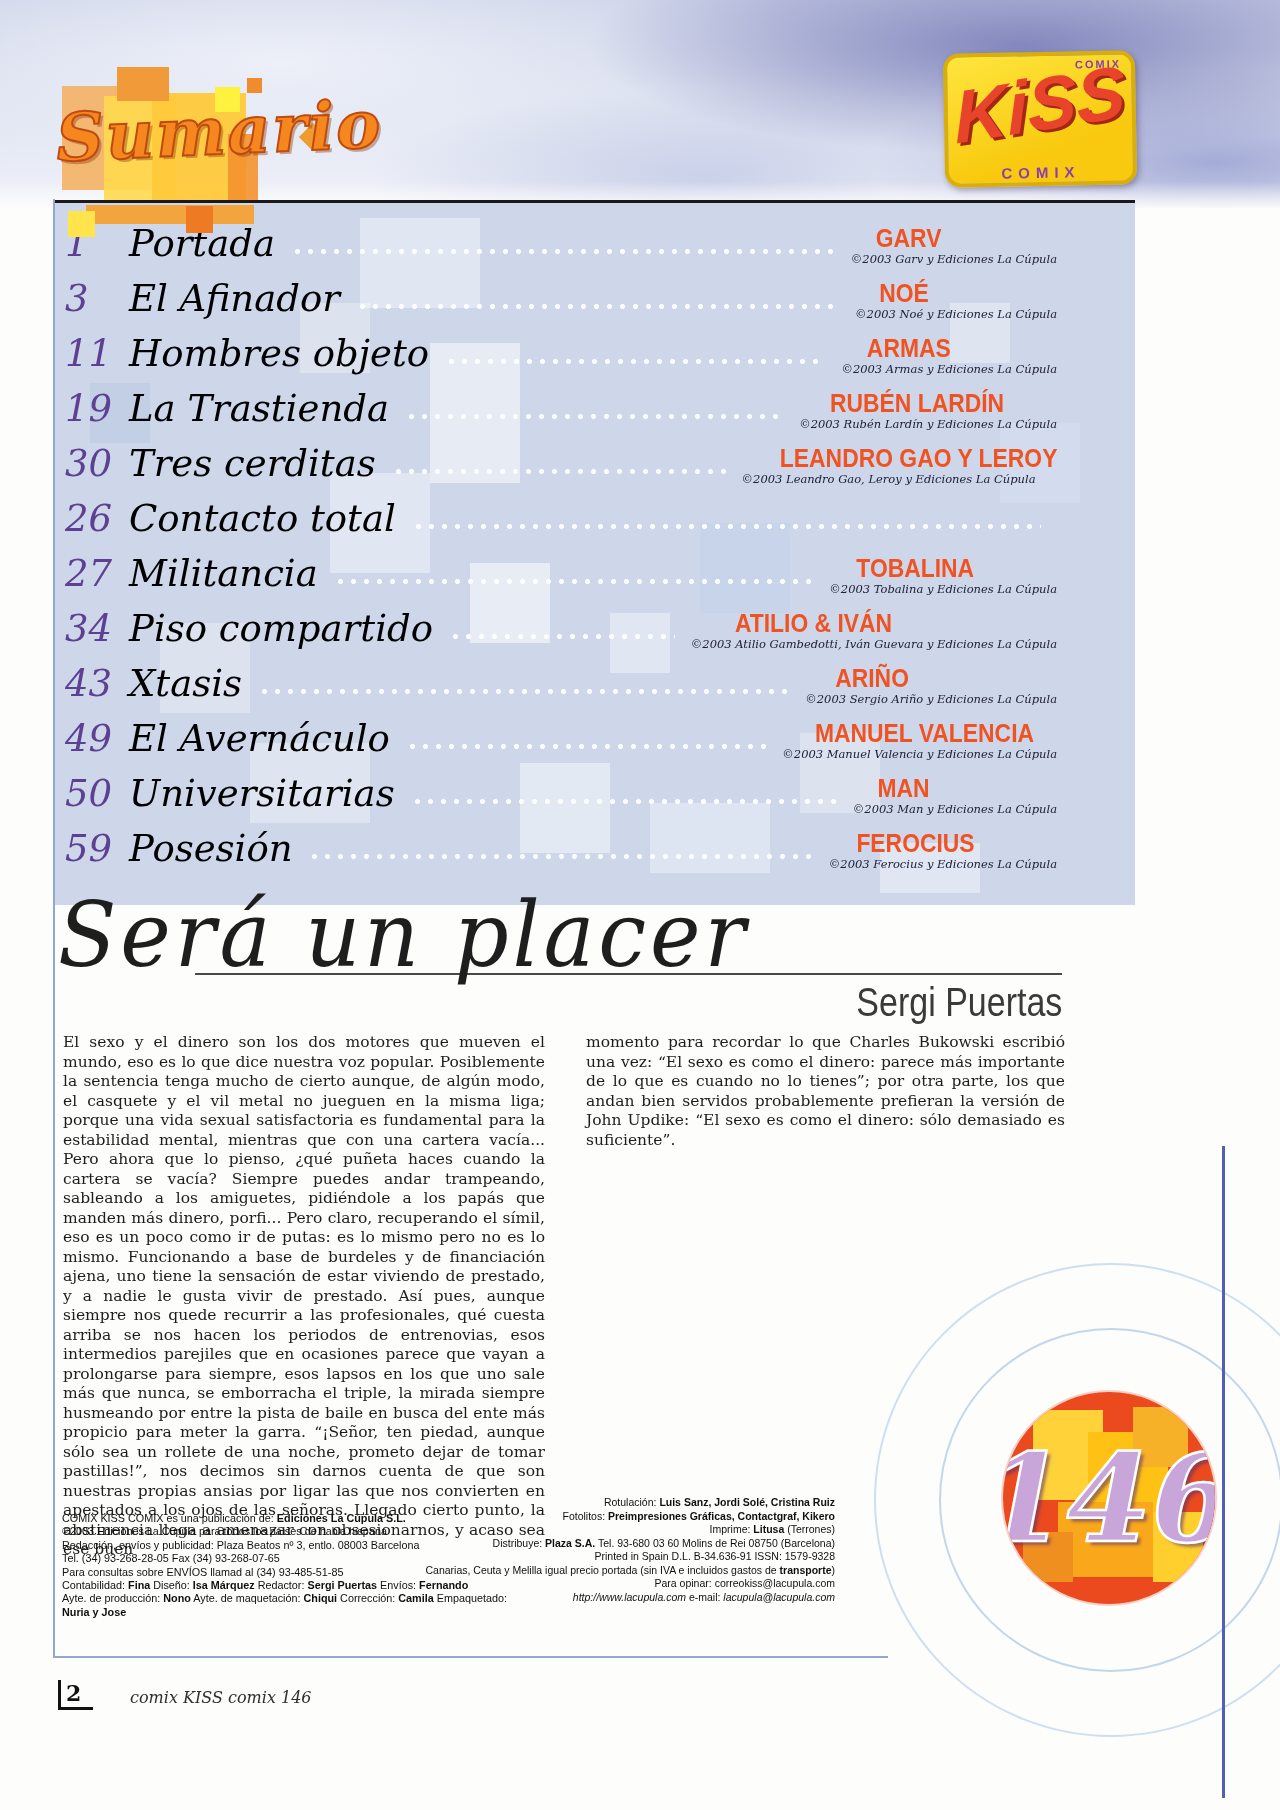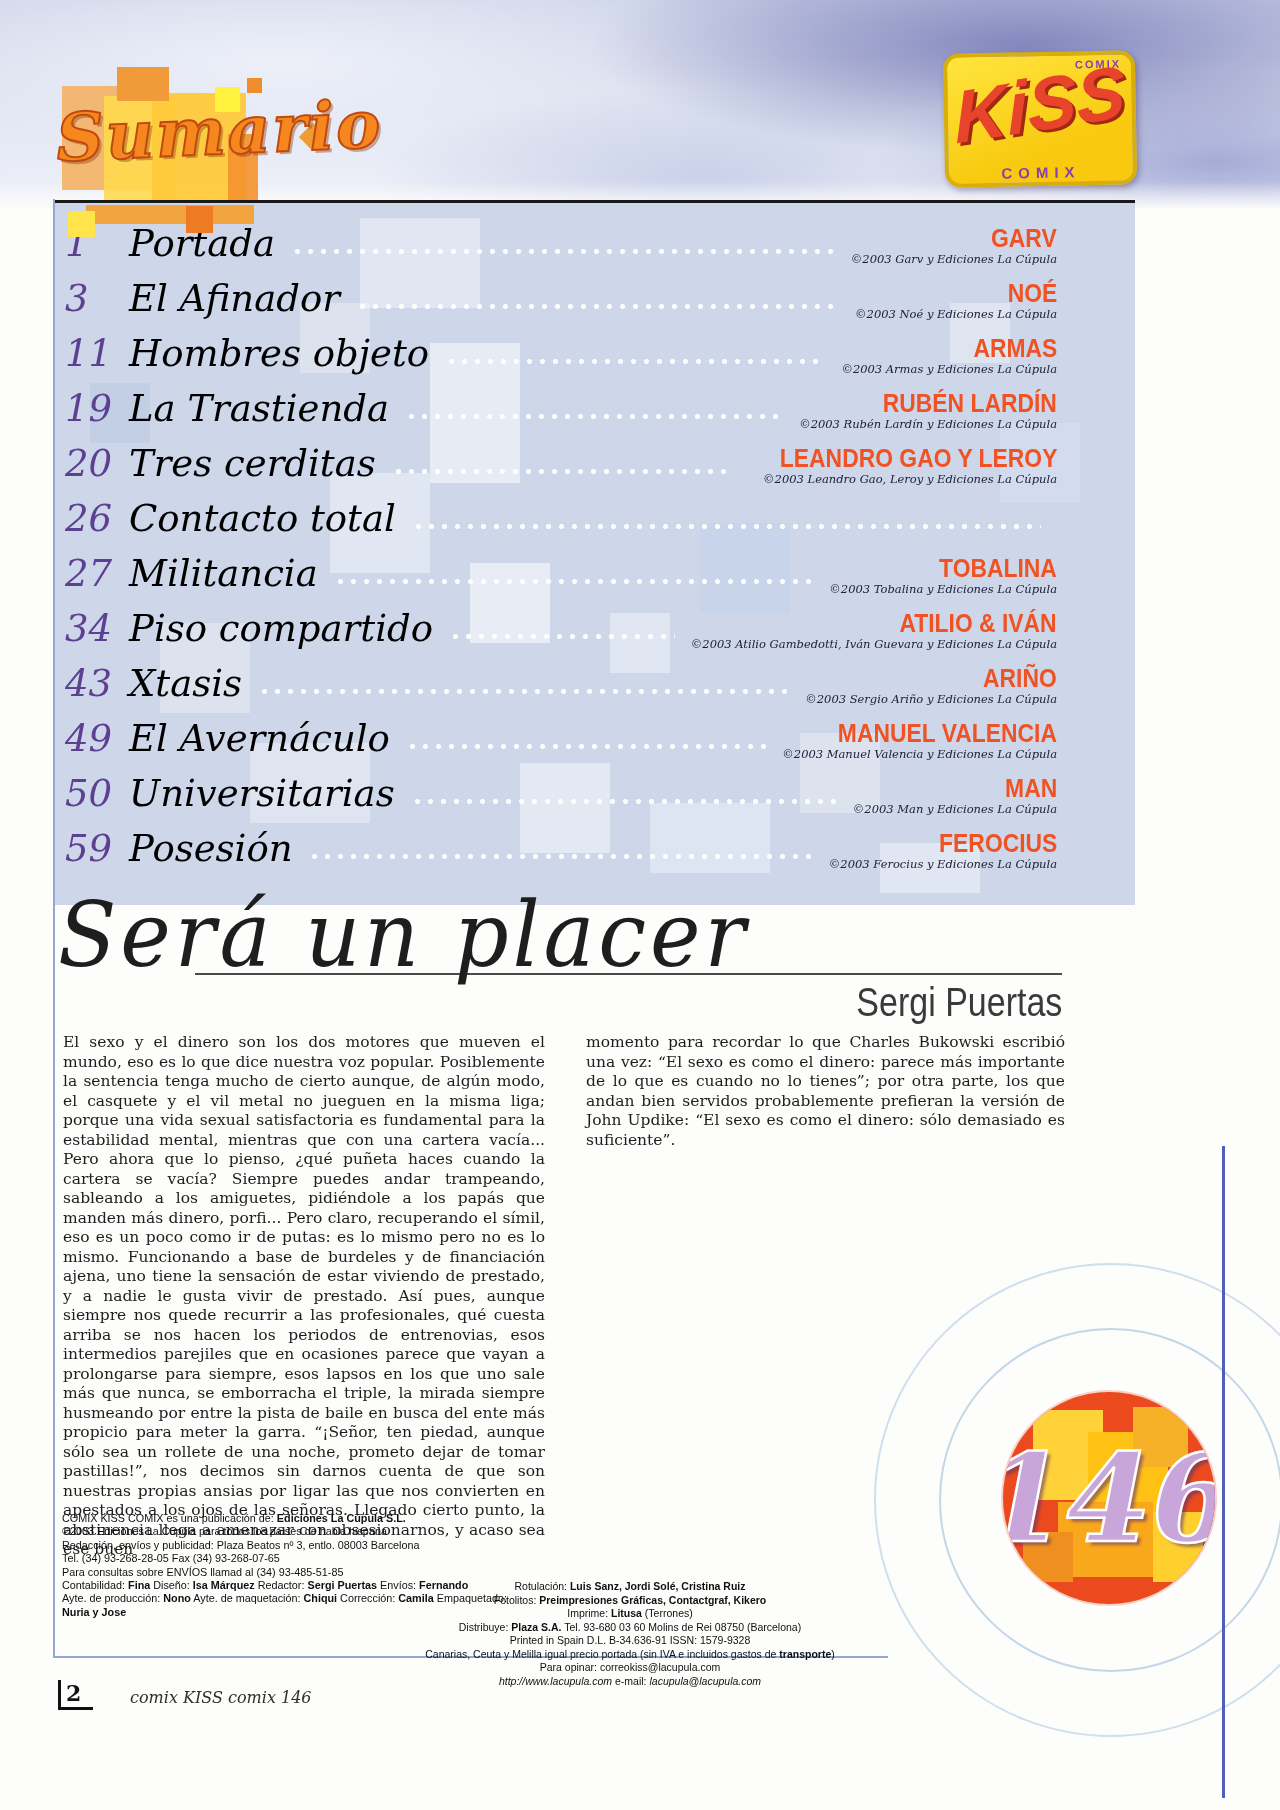--- a/index.html
+++ b/index.html
@@ -75,21 +75,21 @@
   .p15{left:945px;top:220px;width:80px;height:80px;background:rgba(215,224,242,.55);}
   .p16{left:825px;top:640px;width:100px;height:50px;background:rgba(255,255,255,.40);}
 
   .toc-rows{position:absolute;inset:0;padding:22px 78px 0 10px;display:flex;flex-direction:column;z-index:2;}
   .toc-row{display:flex;align-items:flex-start;height:55px;}
   .toc-num{width:64px;font:italic 400 37px/1 var(--serif);color:#5e4092;flex:none;}
   .toc-title{font:italic 400 37px/1 var(--serif);color:#000000;white-space:nowrap;margin-left:0;flex:none;}
   .toc-leader{flex:1;height:5px;margin:24px 16px 0 20px;
     background-image:radial-gradient(circle at 2.5px 2.5px, rgba(255,255,255,.92) 2.2px, rgba(255,255,255,0) 2.9px);
     background-size:13px 5px;background-repeat:repeat-x;}
-  .toc-authorblk{display:flex;flex-direction:column;align-items:flex-end;flex:none;margin-top:0;}
+  .toc-authorblk{display:flex;flex-direction:column;flex:none;margin-top:0;}
   .toc-author{font:700 26px/1 var(--sans);color:#f05323;white-space:nowrap;
     display:inline-block;transform:scaleX(.88);transform-origin:right;}
   .toc-copy{font:italic 400 11.5px/1.2 var(--serif);color:#20203a;margin-top:2px;white-space:nowrap;}
 
   
   .art-title{position:absolute;left:58px;top:890px;z-index:3;
     font:italic 400 90px/1 var(--serif);color:#1e1e1e;letter-spacing:4px;
     transform:scaleX(.95);transform-origin:left;}
   .art-rule{position:absolute;left:195px;top:973px;width:867px;height:2px;background:#4a4a4a;}
   .art-author{position:absolute;right:218px;top:982px;
@@ -118,21 +118,21 @@
   .b5{left:20px;top:140px;width:50px;height:50px;background:#ef8f1f;}
   .b6{left:150px;top:120px;width:50px;height:70px;background:#ffcf2e;}
   .badge-num{position:absolute;inset:0;display:flex;align-items:center;justify-content:center;
     font:italic 700 122px/1 var(--serif);color:#c9a6da;
     -webkit-text-stroke:2.5px #ffffff;
     text-shadow:4px 4px 3px rgba(90,50,110,.55);}
 
   
   .masthead{position:absolute;left:62px;top:1512px;width:452px;
     font:400 10.8px/1.24 var(--sans);color:#0f0f0f;}
-  .credits{position:absolute;right:445px;top:1580px;width:410px;text-align:center;
+  .credits{position:absolute;right:445px;top:1496px;width:410px;text-align:right;
     font:400 10.5px/1.29 var(--sans);color:#0f0f0f;}
   .cred-line b{font-weight:700;}
 
   
   .pagenum{position:absolute;left:58px;top:1680px;
     font:700 22px/1 var(--serif);color:#111;
     border-left:3px solid #111;border-bottom:3px solid #111;
     padding:2px 12px 3px 5px;}
   .foot-text{position:absolute;left:130px;top:1690px;font:italic 400 16px/1 var(--serif);color:#2e2e2e;text-align:right;}
 </style>
@@ -216,21 +216,21 @@
       <span class="toc-num">19</span>
       <span class="toc-title">La Trastienda</span>
       <span class="toc-leader"></span>
       <span class="toc-authorblk">
         <span class="toc-author">RUBÉN LARDÍN</span>
         <span class="toc-copy">©2003 Rubén Lardín y Ediciones La Cúpula</span>
       </span>
     </div>
 
     <div class="toc-row">
-      <span class="toc-num">20</span>
+      <span class="toc-num">30</span>
       <span class="toc-title">Tres cerditas</span>
       <span class="toc-leader"></span>
       <span class="toc-authorblk">
         <span class="toc-author">LEANDRO GAO Y LEROY</span>
         <span class="toc-copy">©2003 Leandro Gao, Leroy y Ediciones La Cúpula</span>
       </span>
     </div>
 
     <div class="toc-row">
       <span class="toc-num">26</span>

